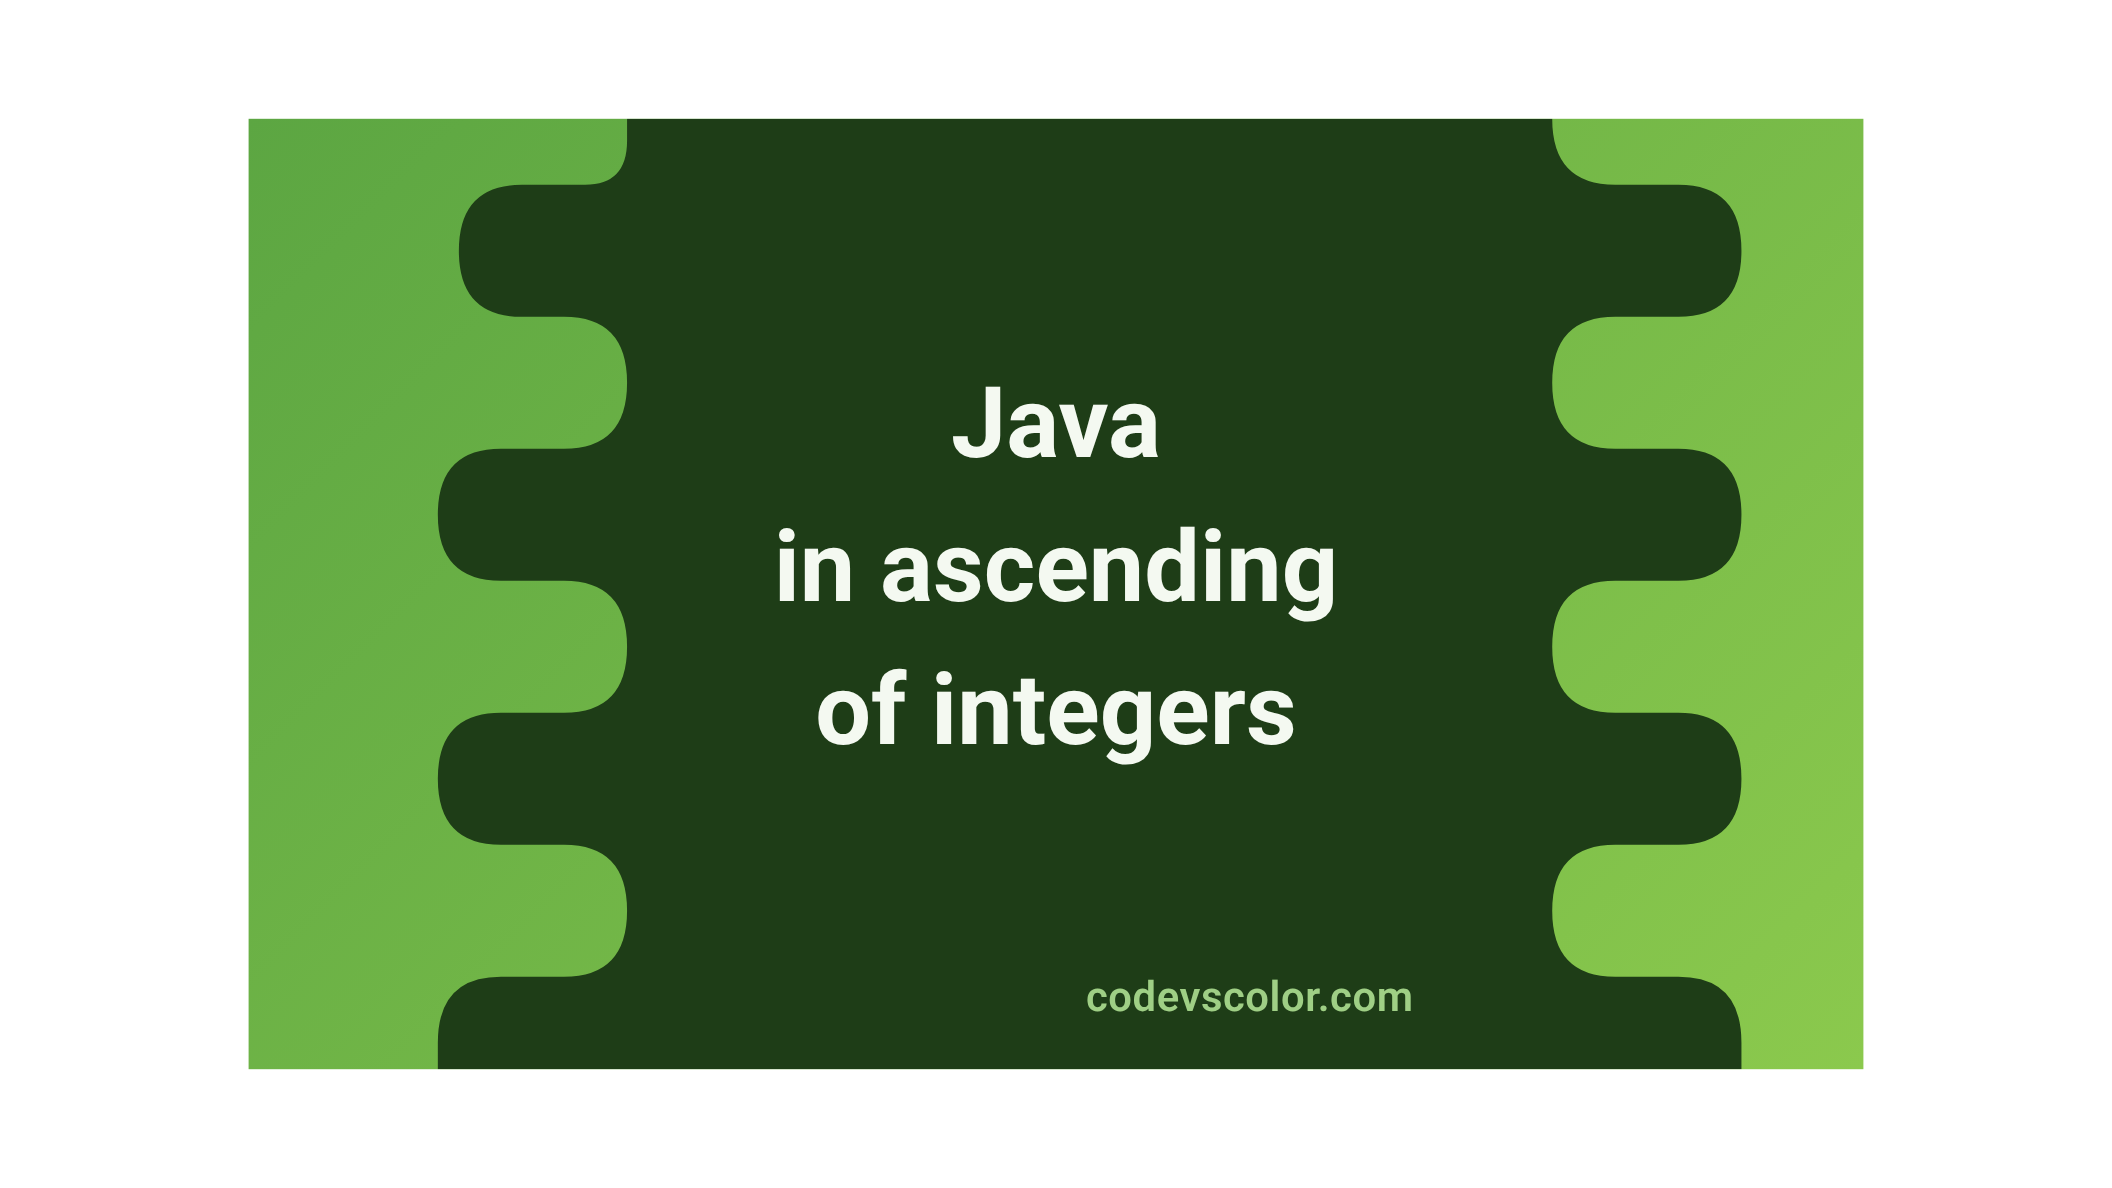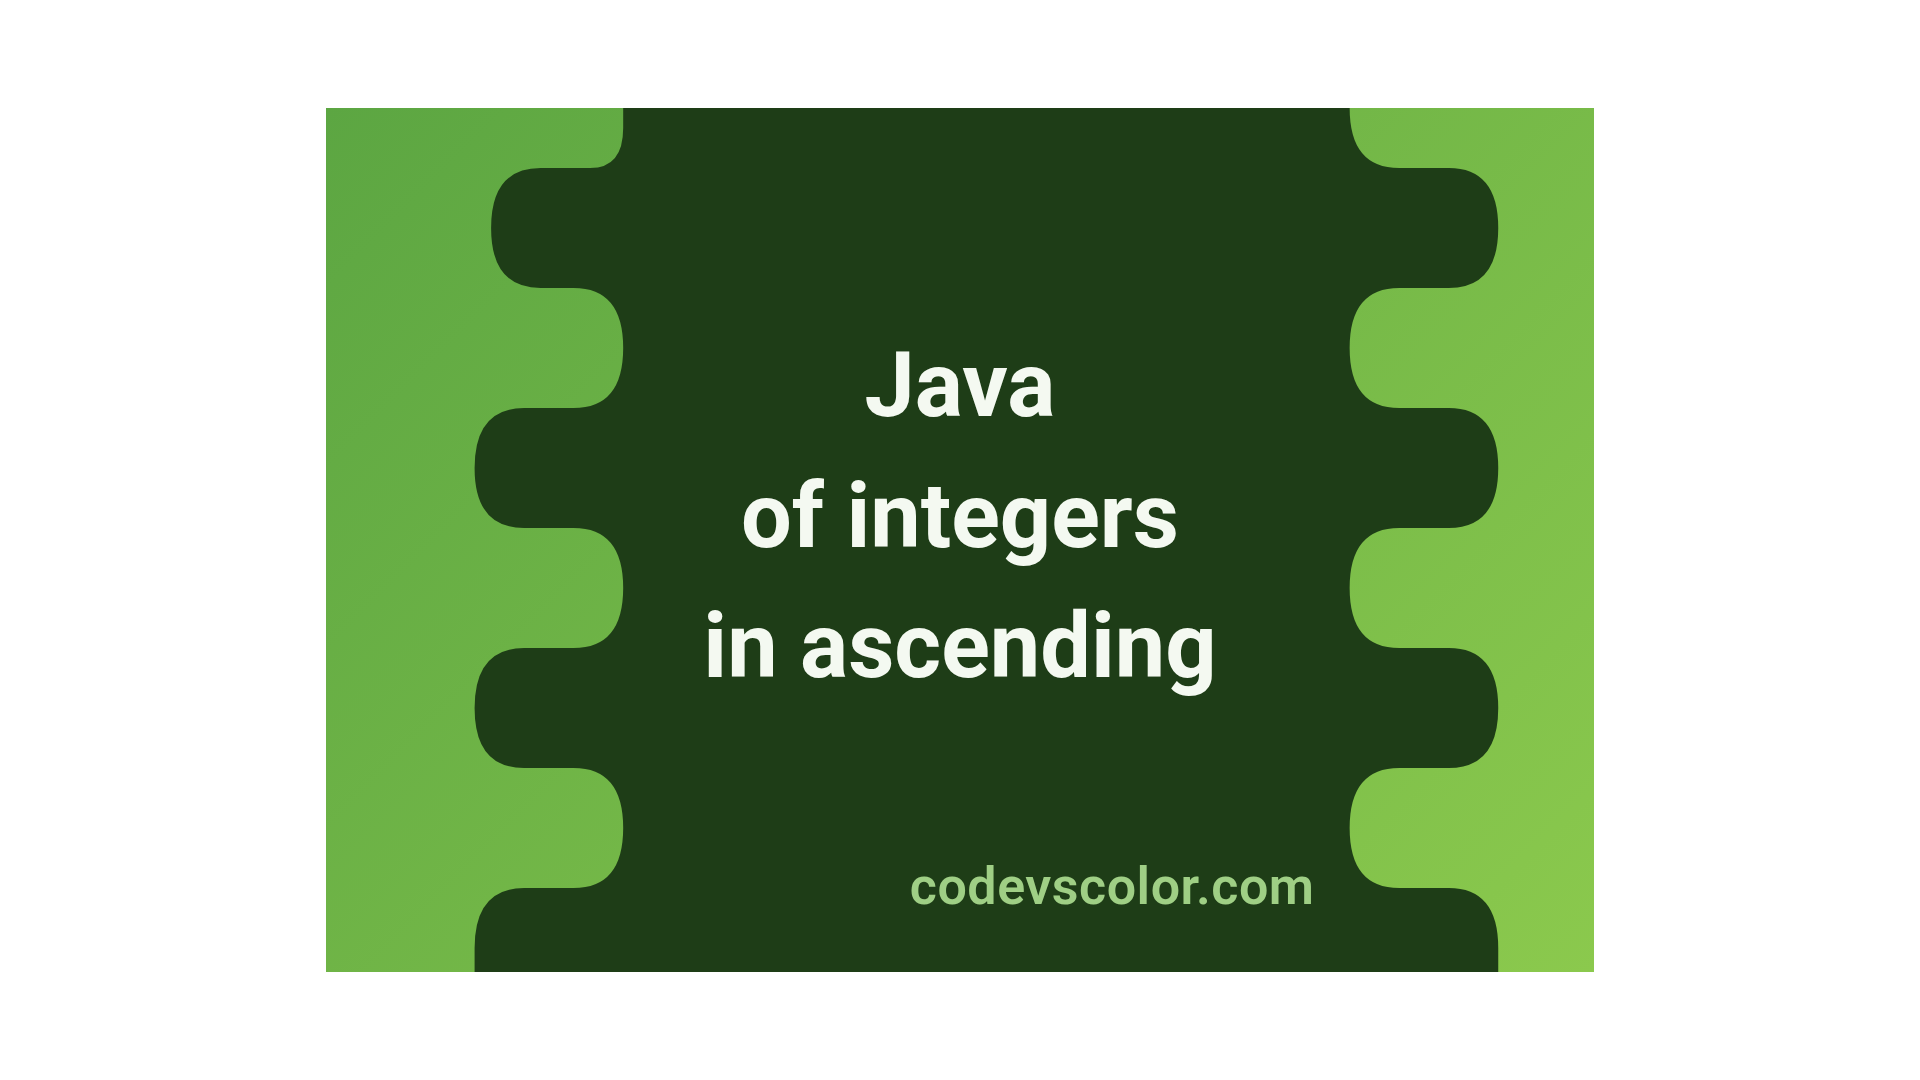--- a/index.html
+++ b/index.html
@@ -10,21 +10,21 @@
     body {
       width: 1920px;
       height: 1080px;
       overflow: hidden;
       background: #fff;
       display: flex;
       align-items: center;
       justify-content: center;
     }
     .canvas {
-      width: 1268px;
+      width: 1468px;
       height: 864px;
       position: relative;
       background: linear-gradient(135deg, #5ca642 0%, #8bc94d 100%);
       overflow: hidden;
     }
     .blob {
       position: absolute;
       inset: 0;
       width: 100%;
       height: 100%;
@@ -37,27 +37,27 @@
       color: #f4f9f1;
       font-family: "Segoe UI", Roboto, "Helvetica Neue", Arial, sans-serif;
       font-weight: 700;
       font-size: 90px;
       line-height: 1.45;
       text-align: center;
       white-space: nowrap;
     }
     .credit {
       position: absolute;
-      bottom: 55px;
+      bottom: 43px;
       left: 62%;
       transform: translateX(-50%);
       color: #9fcf85;
       font-family: "Segoe UI", Roboto, "Helvetica Neue", Arial, sans-serif;
       font-weight: 600;
-      font-size: 52px;
+      font-size: 38px;
       letter-spacing: 0.5px;
     }
   </style>
 </head>
 <body>
 
 <div class="canvas">
 
   <svg class="blob" viewBox="0 0 1536 864" preserveAspectRatio="none">
     <path fill="#1e3d17" d="
@@ -108,19 +108,19 @@
       Q 1420 60 1360 60
       L 1300 60
       Q 1240 60 1240 0
       L 1240 -40
       Z
     "></path>
   </svg>
 
   <div class="title">
     <div>Java</div>
+    <div>in ascending</div>
     <div>of integers</div>
-    <div>in ascending</div>
   </div>
 
   <div class="credit">codevscolor.com</div>
 
 </div>
 
 </body></html>

